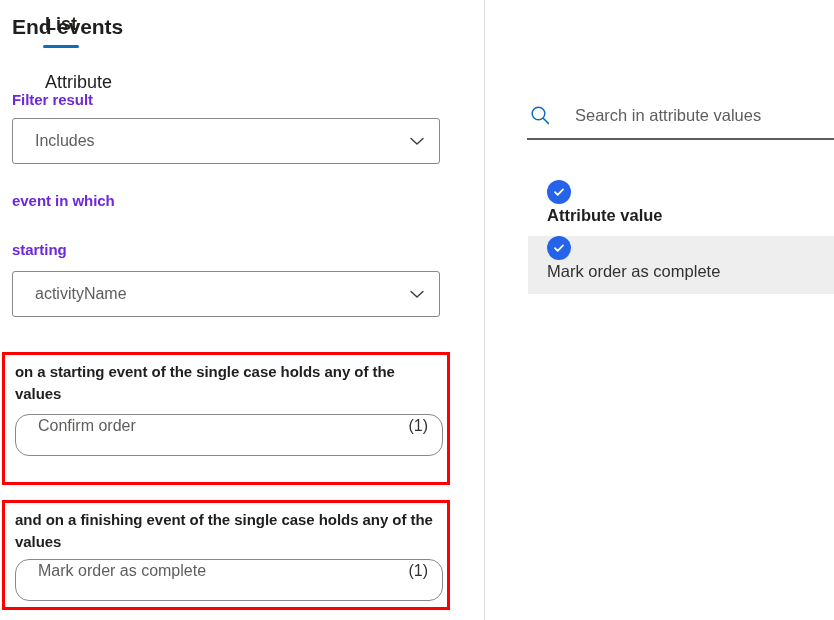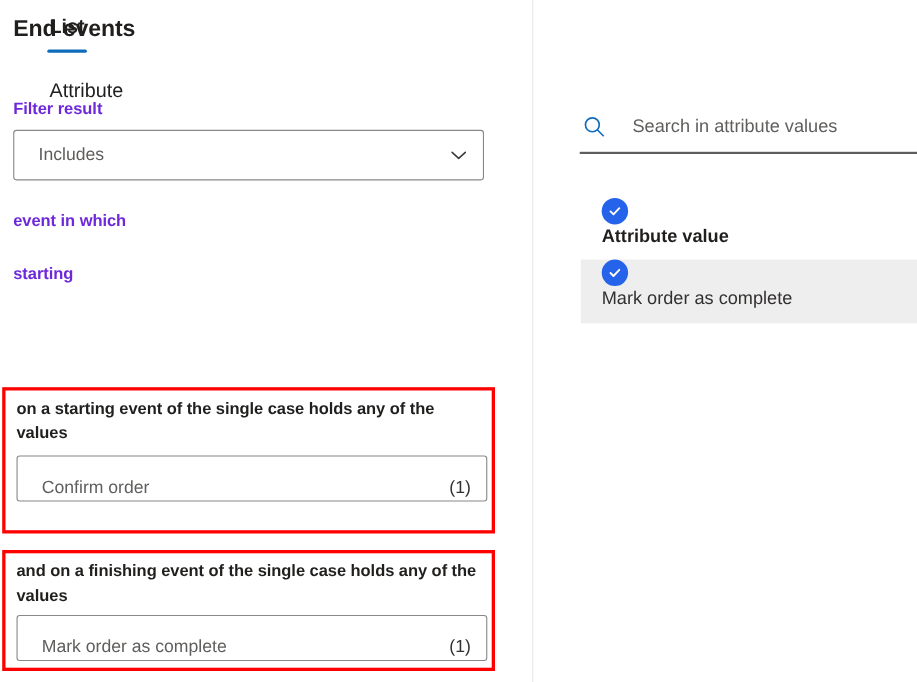--- a/index.html
+++ b/index.html
@@ -119,25 +119,25 @@
     line-height: 22px;
     letter-spacing: -0.05px;
   }
 
   .value-input {
     position: absolute;
     left: 10px;
     width: 428px;
     height: 42px;
     border: 1px solid #8a8886;
-    border-radius: 3px;
-    box-sizing: border-box;
-    background: #ffffff;
-    display: flex;
-    align-items: flex-end;
+    border-radius: 14px;
+    box-sizing: border-box;
+    background: #ffffff;
+    display: flex;
+    align-items: flex-start;
     padding: 0 14px 0 22px;
     cursor: pointer;
   }
   .vi-1 { top: 59px; }
   .vi-2 { top: 56px; }
 
   .value-input .vi-text {
     flex: 1 1 auto;
     font-size: 16px;
     color: #605e5c;
@@ -301,20 +301,28 @@
         <svg width="20" height="20" viewBox="0 0 20 20" fill="none" aria-hidden="true">
           <path d="M4 7.5 L10 13 L16 7.5" stroke="#3b3a39" stroke-width="1.4" fill="none" stroke-linecap="round" stroke-linejoin="round"></path>
         </svg>
       </span>
     </div>
 
     <div class="field-label lbl-cases-in-which">event in which</div>
 
     <div class="field-label lbl-attribute">starting</div>
 
+    <div class="dropdown dd-attribute">
+      <span class="dd-value">activityName</span>
+      <span class="chevron">
+        <svg width="20" height="20" viewBox="0 0 20 20" fill="none" aria-hidden="true">
+          <path d="M4 7.5 L10 13 L16 7.5" stroke="#3b3a39" stroke-width="1.4" fill="none" stroke-linecap="round" stroke-linejoin="round"></path>
+        </svg>
+      </span>
+    </div>
 
     <div class="redbox redbox-1">
       <div class="group-label">on a starting event of the single case holds any of the values</div>
       <div class="value-input vi-1">
         <span class="vi-text">Confirm order</span>
         <span class="vi-count">(1)</span>
       </div>
     </div>
 
     <div class="redbox redbox-2">

